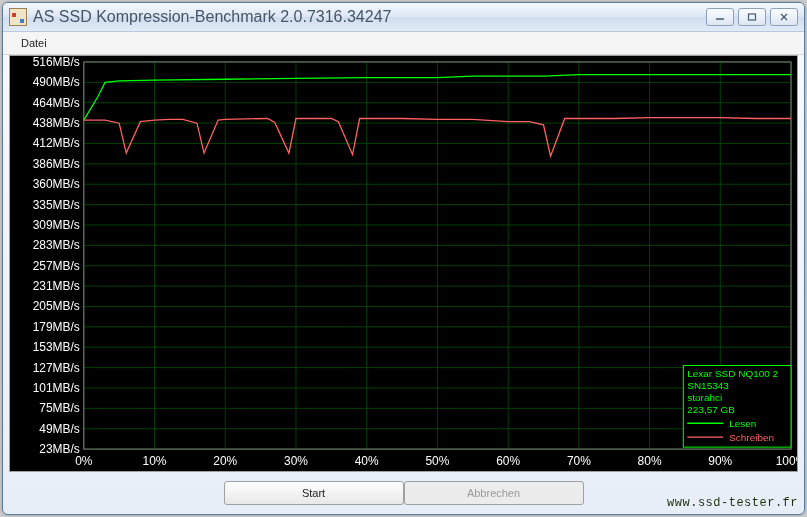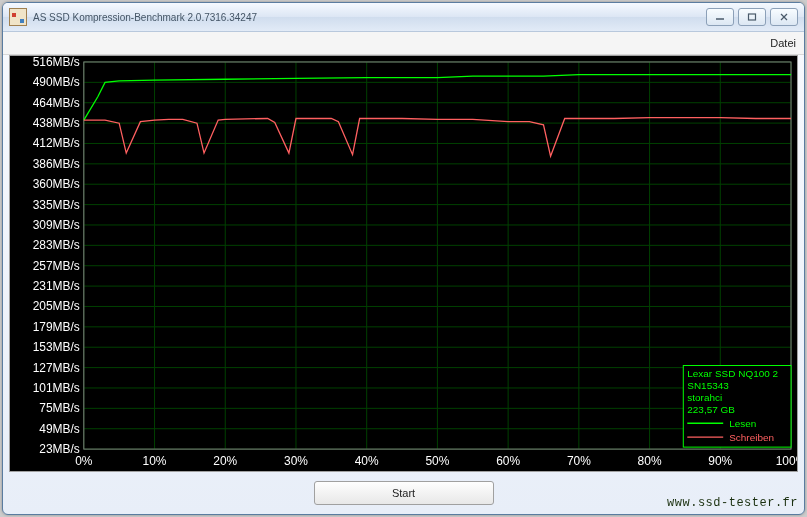--- a/index.html
+++ b/index.html
@@ -50,21 +50,21 @@
   .app-icon::before {
     content: "";
     position: absolute;
     bottom: 2px; right: 2px;
     width: 4px; height: 4px;
     background: #4080c0;
   }
   .title-text {
     flex: 1;
     color: #445566;
-    font-size: 10px;
+    font-size: 16px;
   }
   .win-controls {
     display: flex;
     gap: 4px;
   }
   .win-btn {
     width: 26px;
     height: 16px;
     border: 1px solid #8ca0b8;
     border-radius: 3px;
@@ -75,21 +75,20 @@
     cursor: pointer;
   }
   .win-btn svg { display: block; }
   .menubar {
     height: 22px;
     background: #f5f5f5;
     border-bottom: 1px solid #d8d8d8;
     display: flex;
     align-items: center;
     padding-left: 10px;
-    justify-content: flex-end;
   }
   .menu-item {
     padding: 2px 8px;
     color: #222;
     cursor: pointer;
   }
   .chart-area {
     position: absolute;
     top: 52px;
     left: 6px;
@@ -247,17 +246,18 @@
         <text x="679" y="359" fill="#00ff00" font-size="10" font-family="Segoe UI,Arial">223,57 GB</text>
         <line x1="679" y1="369" x2="715" y2="369" stroke="#00ff00" stroke-width="1.3"></line>
         <text x="721" y="373" fill="#00ff00" font-size="10" font-family="Segoe UI,Arial">Lesen</text>
         <line x1="679" y1="383" x2="715" y2="383" stroke="#ff6060" stroke-width="1.3"></line>
         <text x="721" y="387" fill="#ff6060" font-size="10" font-family="Segoe UI,Arial">Schreiben</text>
       </svg>
   </div>
 
   <div class="button-row">
     <button class="btn">Start</button>
+    <button class="btn" disabled="">Abbrechen</button>
   </div>
 
   <div class="watermark">www.ssd-tester.fr</div>
 
 </div>
 
 </body></html>

